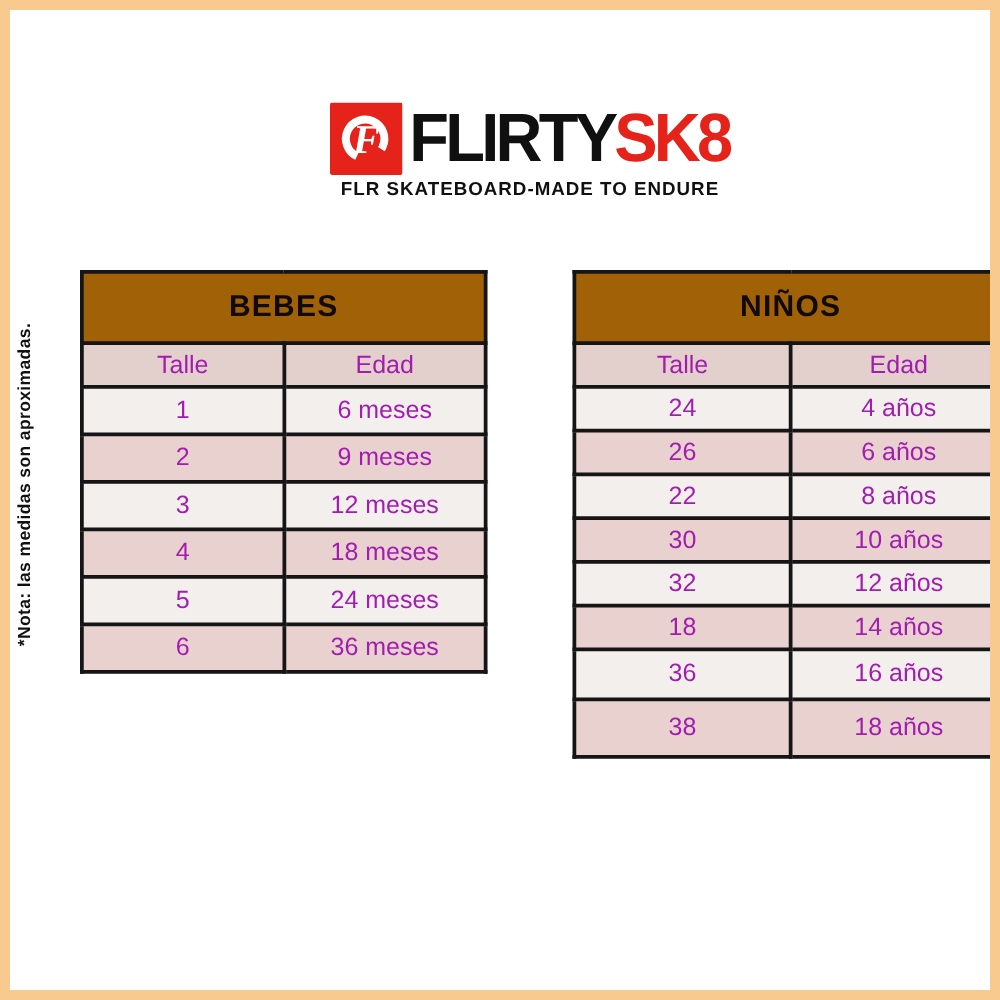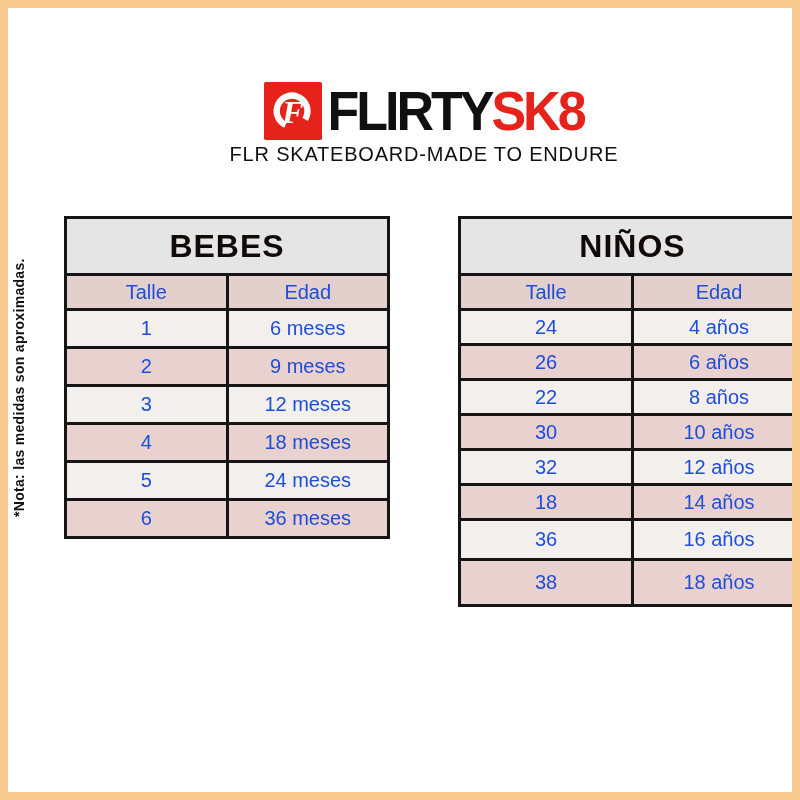--- a/index.html
+++ b/index.html
@@ -42,45 +42,45 @@
     font-weight: 900;
     letter-spacing: -3px;
     line-height: 58px;
     transform: scaleY(1.05);
     white-space: nowrap;
   }
   .brand-black { color: #101010; }
   .brand-red { color: #E6231B; }
   .tagline {
     margin-top: 3px;
-    font-size: 20px;
-    font-weight: 400;
+    font-size: 15px;
+    font-weight: 700;
     letter-spacing: 0.8px;
     color: #101010;
     white-space: nowrap;
   }
 
   
   table.size-table {
     position: absolute;
     border-collapse: collapse;
     table-layout: fixed;
   }
   table.size-table th, table.size-table td {
     border: 3px solid #151515;
     text-align: center;
     vertical-align: middle;
     padding: 0;
     font-size: 20px;
-    color: #1d4ed8;
+    color: #a21caf;
   }
   tr.title-row th {
-    background: #e5e5e5;
+    background: #a16207;
     height: 54px;
-    font-size: 32px;
+    font-size: 24px;
     font-weight: bold;
     letter-spacing: 1px;
     color: #120a0a;
   }
   tr.colhead-row td { background: #E3CFCC; height: 32px; }
   tr.light td { background: #F3EFED; }
   tr.pink  td { background: #E8D1CF; }
 
   table.bebes { left: 56px; top: 208px; width: 326px; }
   table.bebes td.c1 { width: 49.4%; }

